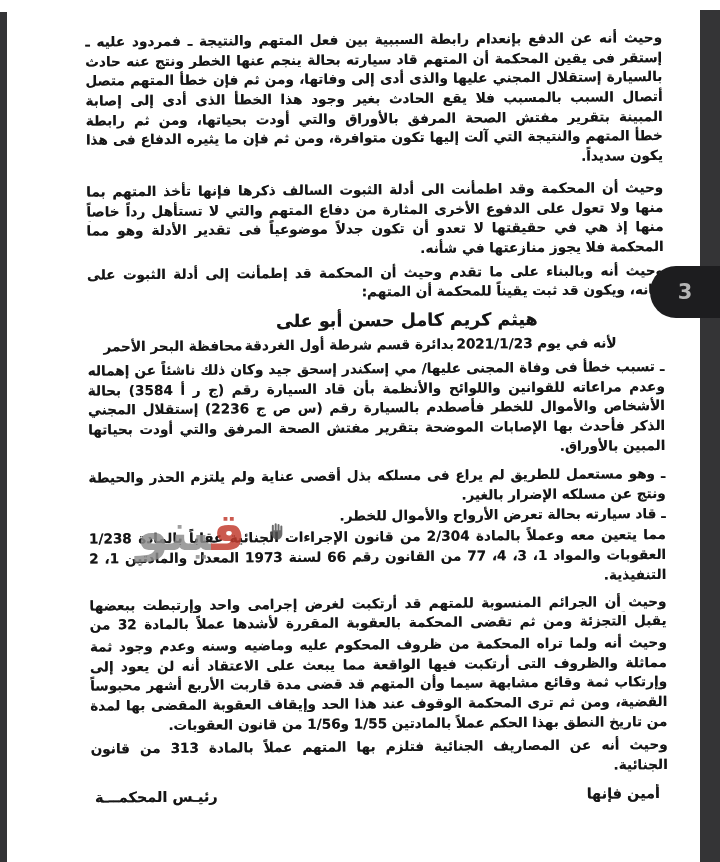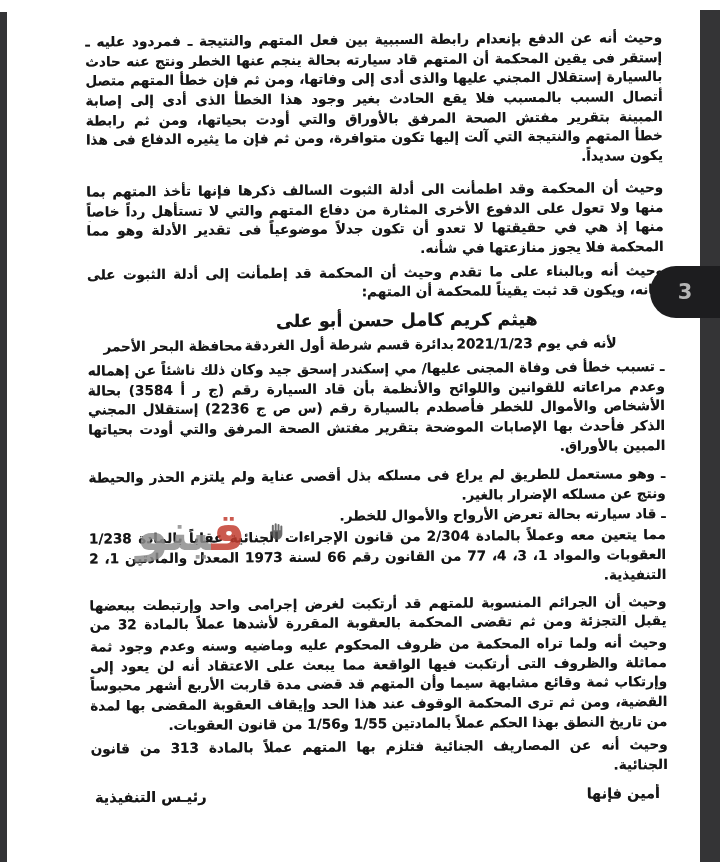--- a/index.html
+++ b/index.html
@@ -108,21 +108,21 @@
         <div class="line">وإرتكاب ثمة وقائع مشابهة سيما وأن المتهم قد قضى مدة قاربت الأربع أشهر محبوساً على ذمة</div>
         <div class="line">القضية، ومن ثم ترى المحكمة الوقوف عند هذا الحد وإيقاف العقوبة المقضى بها لمدة ثلاث سنوات</div>
         <div class="line last">من تاريخ النطق بهذا الحكم عملاً بالمادتين 1/55 و1/56 من قانون العقوبات.</div>
       </div>
       <div class="para block b11">
         <div class="line">وحيث أنه عن المصاريف الجنائية فتلزم بها المتهم عملاً بالمادة 313 من قانون الإجراءات</div>
         <div class="line last">الجنائية.</div>
       </div>
       <div class="signatures block b12">
         <span>أمين فإنها</span>
-        <span>رئيـس التنفيذية</span>
+        <span>رئيـس المحكمـــة</span>
       </div>
     </div>
 
   <div class="watermark">
     <span class="wm-hand">
       <svg viewBox="0 0 24 24" width="20" height="20" aria-hidden="true">
         <path d="M7 11V4.5a1.2 1.2 0 0 1 2.4 0V10h1V2.8a1.2 1.2 0 0 1 2.4 0V10h1V3.6a1.2 1.2 0 0 1 2.4 0V10h1V5.4a1.2 1.2 0 0 1 2.4 0V14c0 4-2.6 7-6.3 7-3.2 0-4.8-1.8-6.3-4.6l-1.9-3.3c-.6-1 .8-2.2 1.8-1.4L7 12.6z" fill="#4f4f4f"></path>
       </svg>
     </span><span class="wm-q">ق</span><span class="wm-rest">ينو</span>
   </div>

